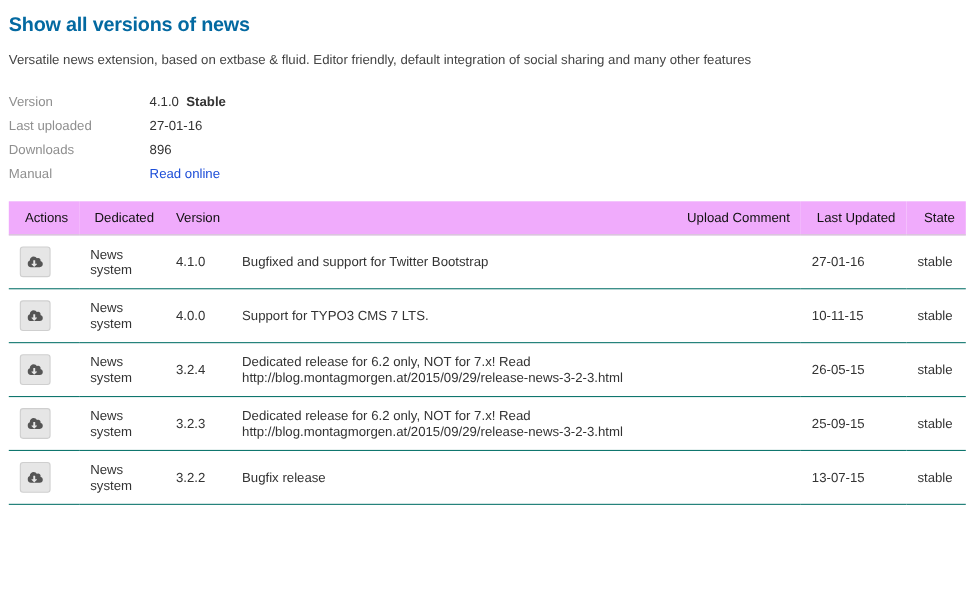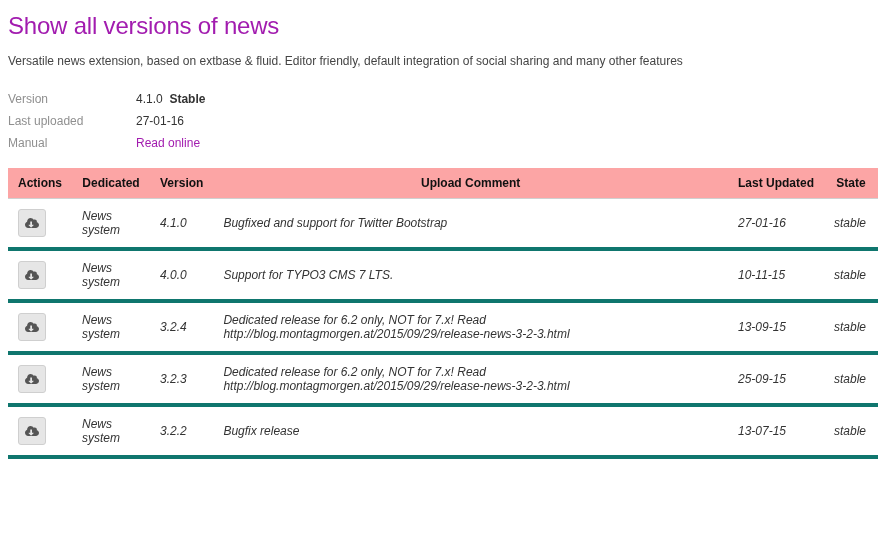--- a/index.html
+++ b/index.html
@@ -7,23 +7,23 @@
     margin: 0;
     padding: 8px 8px 8px 8px;
     font-family: Verdana, Geneva, sans-serif;
     font-size: 12px;
     color: #333;
     background: #fff;
     width: 886px;
   }
   h1 {
     font-family: "Trebuchet MS", "Lucida Sans", sans-serif;
-    font-size: 24px;
-    font-weight: 400;
-    color: #a21caf;
+    font-size: 18px;
+    font-weight: 700;
+    color: #0369a1;
     margin: 4px 0 14px 0;
     letter-spacing: -0.2px;
   }
   .description {
     color: #444;
     margin: 0 0 20px 0;
   }
   .meta {
     border-spacing: 0;
     margin-bottom: 14px;
@@ -31,39 +31,38 @@
   .meta td {
     padding: 4px 0;
     vertical-align: top;
   }
   .meta .label {
     width: 128px;
     color: #8f8f8f;
   }
   .meta .value { color: #333; }
   .bold { font-weight: 700; }
-  .link { color: #a21caf; }
+  .link { color: #1d4ed8; }
 
   table.versions {
     width: 870px;
     border-collapse: collapse;
   }
   table.versions thead th {
-    text-align: center;
-    font-weight: 700;
-    background: #fca5a5;
+    text-align: right;
+    font-weight: 400;
+    background: #f0abfc;
     border-bottom: 1px solid #d0d0d0;
     padding: 8px 10px;
     color: #111;
   }
   table.versions tbody td {
     padding: 10px;
-    border-bottom: 4px solid #0f766e;
+    border-bottom: 1px solid #0f766e;
     vertical-align: middle;
-    font-style: italic;
   }
   table.versions tbody tr td:first-child { width: 64px; }
   .col-ext { width: 78px; }
   .col-ver { width: 60px; }
   .col-upd { width: 96px; }
   .col-state { width: 54px; }
 
   .dl-btn {
     display: inline-flex;
     align-items: center;
@@ -89,20 +88,24 @@
   <tr>
     <td class="label">Version</td>
     <td class="value">
       <span>4.1.0</span>&nbsp;
       <span class="bold">Stable</span>
     </td>
   </tr>
   <tr>
     <td class="label">Last uploaded</td>
     <td class="value">27-01-16</td>
+  </tr>
+  <tr>
+    <td class="label">Downloads</td>
+    <td class="value">896</td>
   </tr>
   <tr>
     <td class="label">Manual</td>
     <td class="value"><span class="link">Read online</span></td>
   </tr>
 </tbody>
   </table>
 
 <table class="versions">
   <thead>
@@ -142,21 +145,21 @@
       </tr>
       <tr>
         <td><span class="dl-btn">
             <svg viewBox="0 0 640 512">
               <path fill="currentColor" d="M537.6 226.6c4.1-10.7 6.4-22.4 6.4-34.6 0-53-43-96-96-96-19.7 0-38.1 6-53.3 16.2C367 64.2 315.3 32 256 32 167.6 32 96 103.6 96 192c0 2.7.1 5.4.2 8.1C40.2 219.8 0 273.2 0 336c0 79.5 64.5 144 144 144h368c70.7 0 128-57.3 128-128 0-61.9-44-113.6-102.4-125.4zM393 356.1l-105 105c-4.7 4.7-12.3 4.7-17 0l-105-105c-7.6-7.6-2.2-20.5 8.5-20.5H240V208c0-8.8 7.2-16 16-16h48c8.8 0 16 7.2 16 16v127.6h65.5c10.7 0 16.1 12.9 8.5 20.5z"></path>
             </svg>
           </span></td>
         <td class="col-ext">News system</td>
         <td class="col-ver">3.2.4</td>
         <td>Dedicated release for 6.2 only, NOT for 7.x! Read http://blog.montagmorgen.at/2015/09/29/release-news-3-2-3.html</td>
-        <td class="col-upd">13-09-15</td>
+        <td class="col-upd">26-05-15</td>
         <td class="col-state">stable</td>
       </tr>
       <tr>
         <td><span class="dl-btn">
             <svg viewBox="0 0 640 512">
               <path fill="currentColor" d="M537.6 226.6c4.1-10.7 6.4-22.4 6.4-34.6 0-53-43-96-96-96-19.7 0-38.1 6-53.3 16.2C367 64.2 315.3 32 256 32 167.6 32 96 103.6 96 192c0 2.7.1 5.4.2 8.1C40.2 219.8 0 273.2 0 336c0 79.5 64.5 144 144 144h368c70.7 0 128-57.3 128-128 0-61.9-44-113.6-102.4-125.4zM393 356.1l-105 105c-4.7 4.7-12.3 4.7-17 0l-105-105c-7.6-7.6-2.2-20.5 8.5-20.5H240V208c0-8.8 7.2-16 16-16h48c8.8 0 16 7.2 16 16v127.6h65.5c10.7 0 16.1 12.9 8.5 20.5z"></path>
             </svg>
           </span></td>
         <td class="col-ext">News system</td>
         <td class="col-ver">3.2.3</td>

